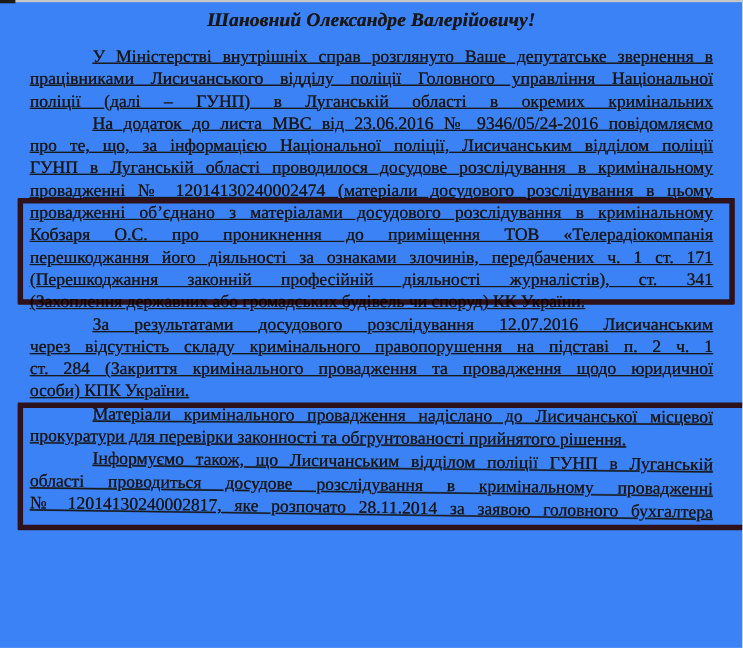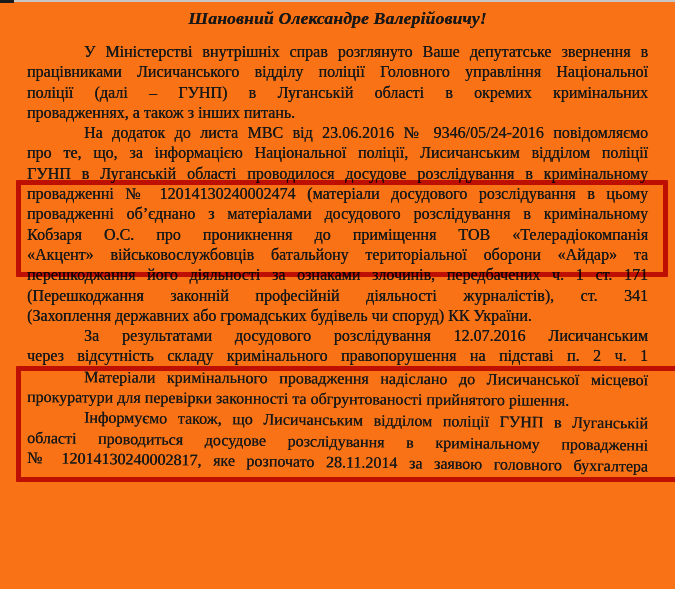--- a/index.html
+++ b/index.html
@@ -1,39 +1,39 @@
 <!DOCTYPE html>
 <html lang="uk"><head>
 <meta charset="utf-8">
 <style>
   html,body{margin:0;padding:0;background:#ffffff;}
   .page{
     position:relative;
     width:675px;height:589px;
-    background:#f97316;
+    background:#3b82f6;
     overflow:hidden;
     font-family:"Liberation Serif","DejaVu Serif",serif;
     color:#181818;
   }
   .scan-topline{
     position:absolute;top:0;left:0;width:675px;height:2px;background:#c6c6c6;
   }
   .scan-corner{
     position:absolute;top:0;left:0;width:14px;height:3px;background:#1c1c1c;
   }
   .salutation{
     position:absolute;top:7px;left:27px;width:621px;
     text-align:center;
     font-weight:bold;font-style:italic;
     font-size:17.5px;line-height:22px;
     letter-spacing:0.2px;
     text-shadow:0.3px 0 0 currentColor;
   }
   .doc-body{
-    position:absolute;left:27px;top:42px;width:621px;
+    position:absolute;left:27px;top:42px;width:621px;text-decoration:underline;
   }
   .line{
     height:20.3px;line-height:20.3px;
     font-size:16px;
     text-align:justify;
     text-align-last:justify;
     transform-origin:0 50%;
     text-shadow:0.3px 0 0 currentColor;
     white-space:normal;
   }
@@ -55,33 +55,33 @@
 <div class="page">
   <div class="scan-topline"></div>
   <div class="scan-corner"></div>
 
   <div class="salutation">Шановний Олександре Валерійовичу!</div>
 
   <div class="doc-body">
       <div class="line ind">У Міністерстві внутрішніх справ розглянуто Ваше депутатське звернення в</div>
       <div class="line">працівниками Лисичанського відділу поліції Головного управління Національної</div>
       <div class="line">поліції (далі – ГУНП) в Луганській області в окремих кримінальних</div>
-      <div class="line end">провадженнях, а також з інших питань.</div>
       <div class="line ind">На додаток до листа МВС від 23.06.2016 № 9346/05/24-2016 повідомляємо</div>
       <div class="line">про те, що, за інформацією Національної поліції, Лисичанським відділом поліції</div>
       <div class="line">ГУНП в Луганській області проводилося досудове розслідування в кримінальному</div>
       <div class="line">провадженні № 12014130240002474 (матеріали досудового розслідування в цьому</div>
       <div class="line">провадженні об’єднано з матеріалами досудового розслідування в кримінальному</div>
       <div class="line">Кобзаря О.С. про проникнення до приміщення ТОВ «Телерадіокомпанія</div>
-      <div class="line">«Акцент» військовослужбовців батальйону територіальної оборони «Айдар» та</div>
       <div class="line">перешкоджання його діяльності за ознаками злочинів, передбачених ч. 1 ст. 171</div>
       <div class="line">(Перешкоджання законній професійній діяльності журналістів), ст. 341</div>
       <div class="line end">(Захоплення державних або громадських будівель чи споруд) КК України.</div>
       <div class="line ind">За результатами досудового розслідування 12.07.2016 Лисичанським</div>
       <div class="line">через відсутність складу кримінального правопорушення на підставі п. 2 ч. 1</div>
+      <div class="line">ст. 284 (Закриття кримінального провадження та провадження щодо юридичної</div>
+      <div class="line end">особи) КПК України.</div>
       <div class="line ind" style="transform: rotate(0.3deg);">Матеріали кримінального провадження надіслано до Лисичанської місцевої</div>
       <div class="line end" style="transform: rotate(0.4deg);">прокуратури для перевірки законності та обгрунтованості прийнятого рішення.</div>
       <div class="line ind" style="transform: rotate(0.6deg);">Інформуємо також, що Лисичанським відділом поліції ГУНП в Луганській</div>
       <div class="line" style="transform: rotate(0.7deg);">області проводиться досудове розслідування в кримінальному провадженні</div>
       <div class="line" style="transform: rotate(0.8deg);">№ 12014130240002817, яке розпочато 28.11.2014 за заявою головного бухгалтера</div>
     </div>
 
   <div class="hbox" id="hbox1"></div>
   <div class="hbox" id="hbox2"></div>
 </div>

